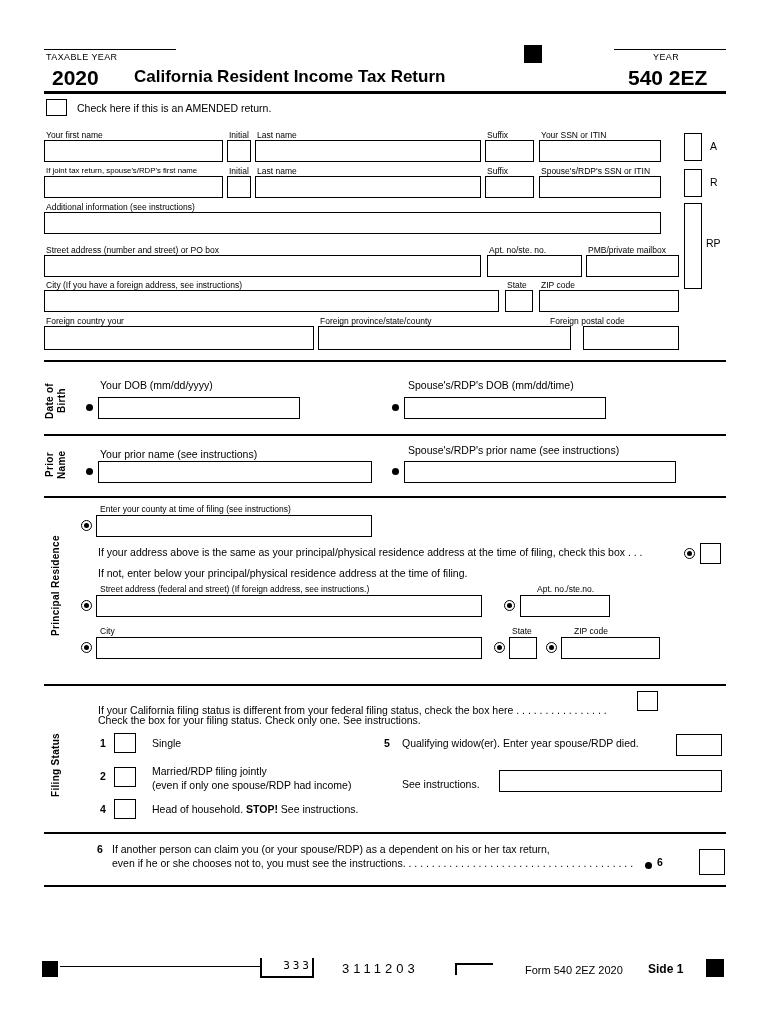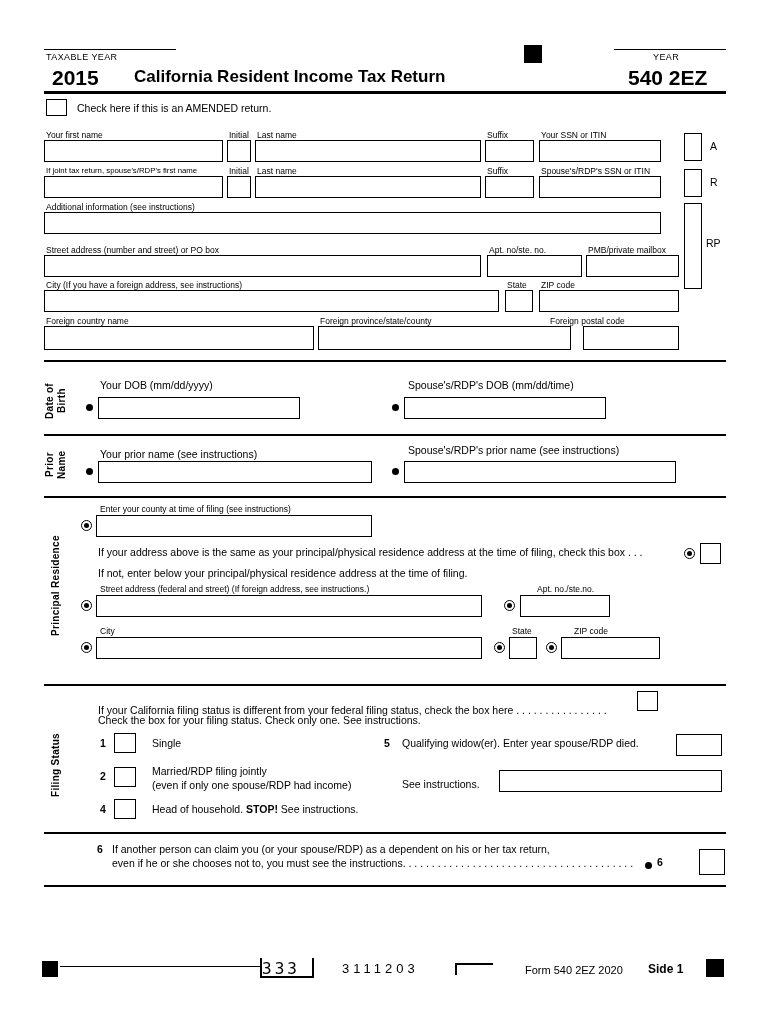--- a/index.html
+++ b/index.html
@@ -14,32 +14,32 @@
   .tiny{font-size:9px;letter-spacing:.4px}
   .field{position:absolute;border:1px solid #000;background:#fff;height:22px}
   .cb{position:absolute;border:1px solid #000;background:#fff}
   .hr{position:absolute;left:44px;width:682px;height:2px;background:#000}
   .thin{height:1px}
   .vlabel{position:absolute;writing-mode:vertical-rl;transform:rotate(180deg);font-weight:bold;font-size:10px;letter-spacing:.3px;text-align:center;white-space:pre-line;line-height:1.15}
   .bullet{position:absolute;width:7px;height:7px;border-radius:50%;background:#000}
   .obullet{position:absolute;width:11px;height:11px;border:1px solid #000;border-radius:50%}
   .obullet::after{content:"";position:absolute;left:2px;top:2px;width:5px;height:5px;border-radius:50%;background:#000}
   .sq{position:absolute;background:#000}
-  .scan333{position:absolute;border-left:2px solid #000;border-right:2px solid #000;border-bottom:2px solid #000;text-align:left;font-family:"DejaVu Sans Mono",monospace;font-size:16px;letter-spacing:3px;padding-top:1px}
+  .scan333{position:absolute;border-left:2px solid #000;border-right:2px solid #000;border-bottom:2px solid #000;text-align:right;font-family:"DejaVu Sans Mono",monospace;font-size:11px;letter-spacing:3px;padding-top:1px}
   .bracket{position:absolute;border-top:2px solid #000;border-left:2px solid #000}
   .mono{font-family:Liberation Sans, sans-serif}
 </style>
 </head>
 <body>
 
 <div id="page">
 
   <div class="hr thin" style="top:49px;left:44px;width:132px"></div>
   <div class="txt tiny" style="left:46px;top:52px">TAXABLE YEAR</div>
-  <div class="txt big" style="left:52px;top:64px">2015</div>
+  <div class="txt big" style="left:52px;top:64px">2020</div>
   <div class="txt title" style="left:134px;top:66px">California Resident Income Tax Return</div>
   <div class="sq" style="left:524px;top:45px;width:18px;height:18px"></div>
   <div class="hr thin" style="top:49px;left:614px;width:112px"></div>
   <div class="txt tiny" style="left:653px;top:52px">YEAR</div>
   <div class="txt big" style="left:628px;top:64px">540 2EZ</div>
   <div class="hr" style="top:91px;height:3px"></div>
 
   <div class="cb" style="left:46px;top:99px;width:21px;height:17px"></div>
   <div class="txt" style="left:77px;top:102px">Check here if this is an AMENDED return.</div>
 
@@ -81,21 +81,21 @@
   <div class="flabel" style="left:588px;top:246px">PMB/private mailbox</div>
   <div class="field" style="left:586px;top:255px;width:93px"></div>
 
   <div class="flabel" style="left:46px;top:281px">City (If you have a foreign address, see instructions)</div>
   <div class="field" style="left:44px;top:290px;width:455px"></div>
   <div class="flabel" style="left:507px;top:281px">State</div>
   <div class="field" style="left:505px;top:290px;width:28px"></div>
   <div class="flabel" style="left:541px;top:281px">ZIP code</div>
   <div class="field" style="left:539px;top:290px;width:140px"></div>
 
-  <div class="flabel" style="left:46px;top:317px">Foreign country name</div>
+  <div class="flabel" style="left:46px;top:317px">Foreign country your</div>
   <div class="field" style="left:44px;top:326px;width:270px;height:24px"></div>
   <div class="flabel" style="left:320px;top:317px">Foreign province/state/county</div>
   <div class="field" style="left:318px;top:326px;width:253px;height:24px"></div>
   <div class="flabel" style="left:550px;top:317px">Foreign postal code</div>
   <div class="field" style="left:583px;top:326px;width:96px;height:24px"></div>
 
   <div class="hr" style="top:360px"></div>
 
   <div class="vlabel" style="left:44px;top:374px;width:30px;height:54px">Date of
 Birth</div>

